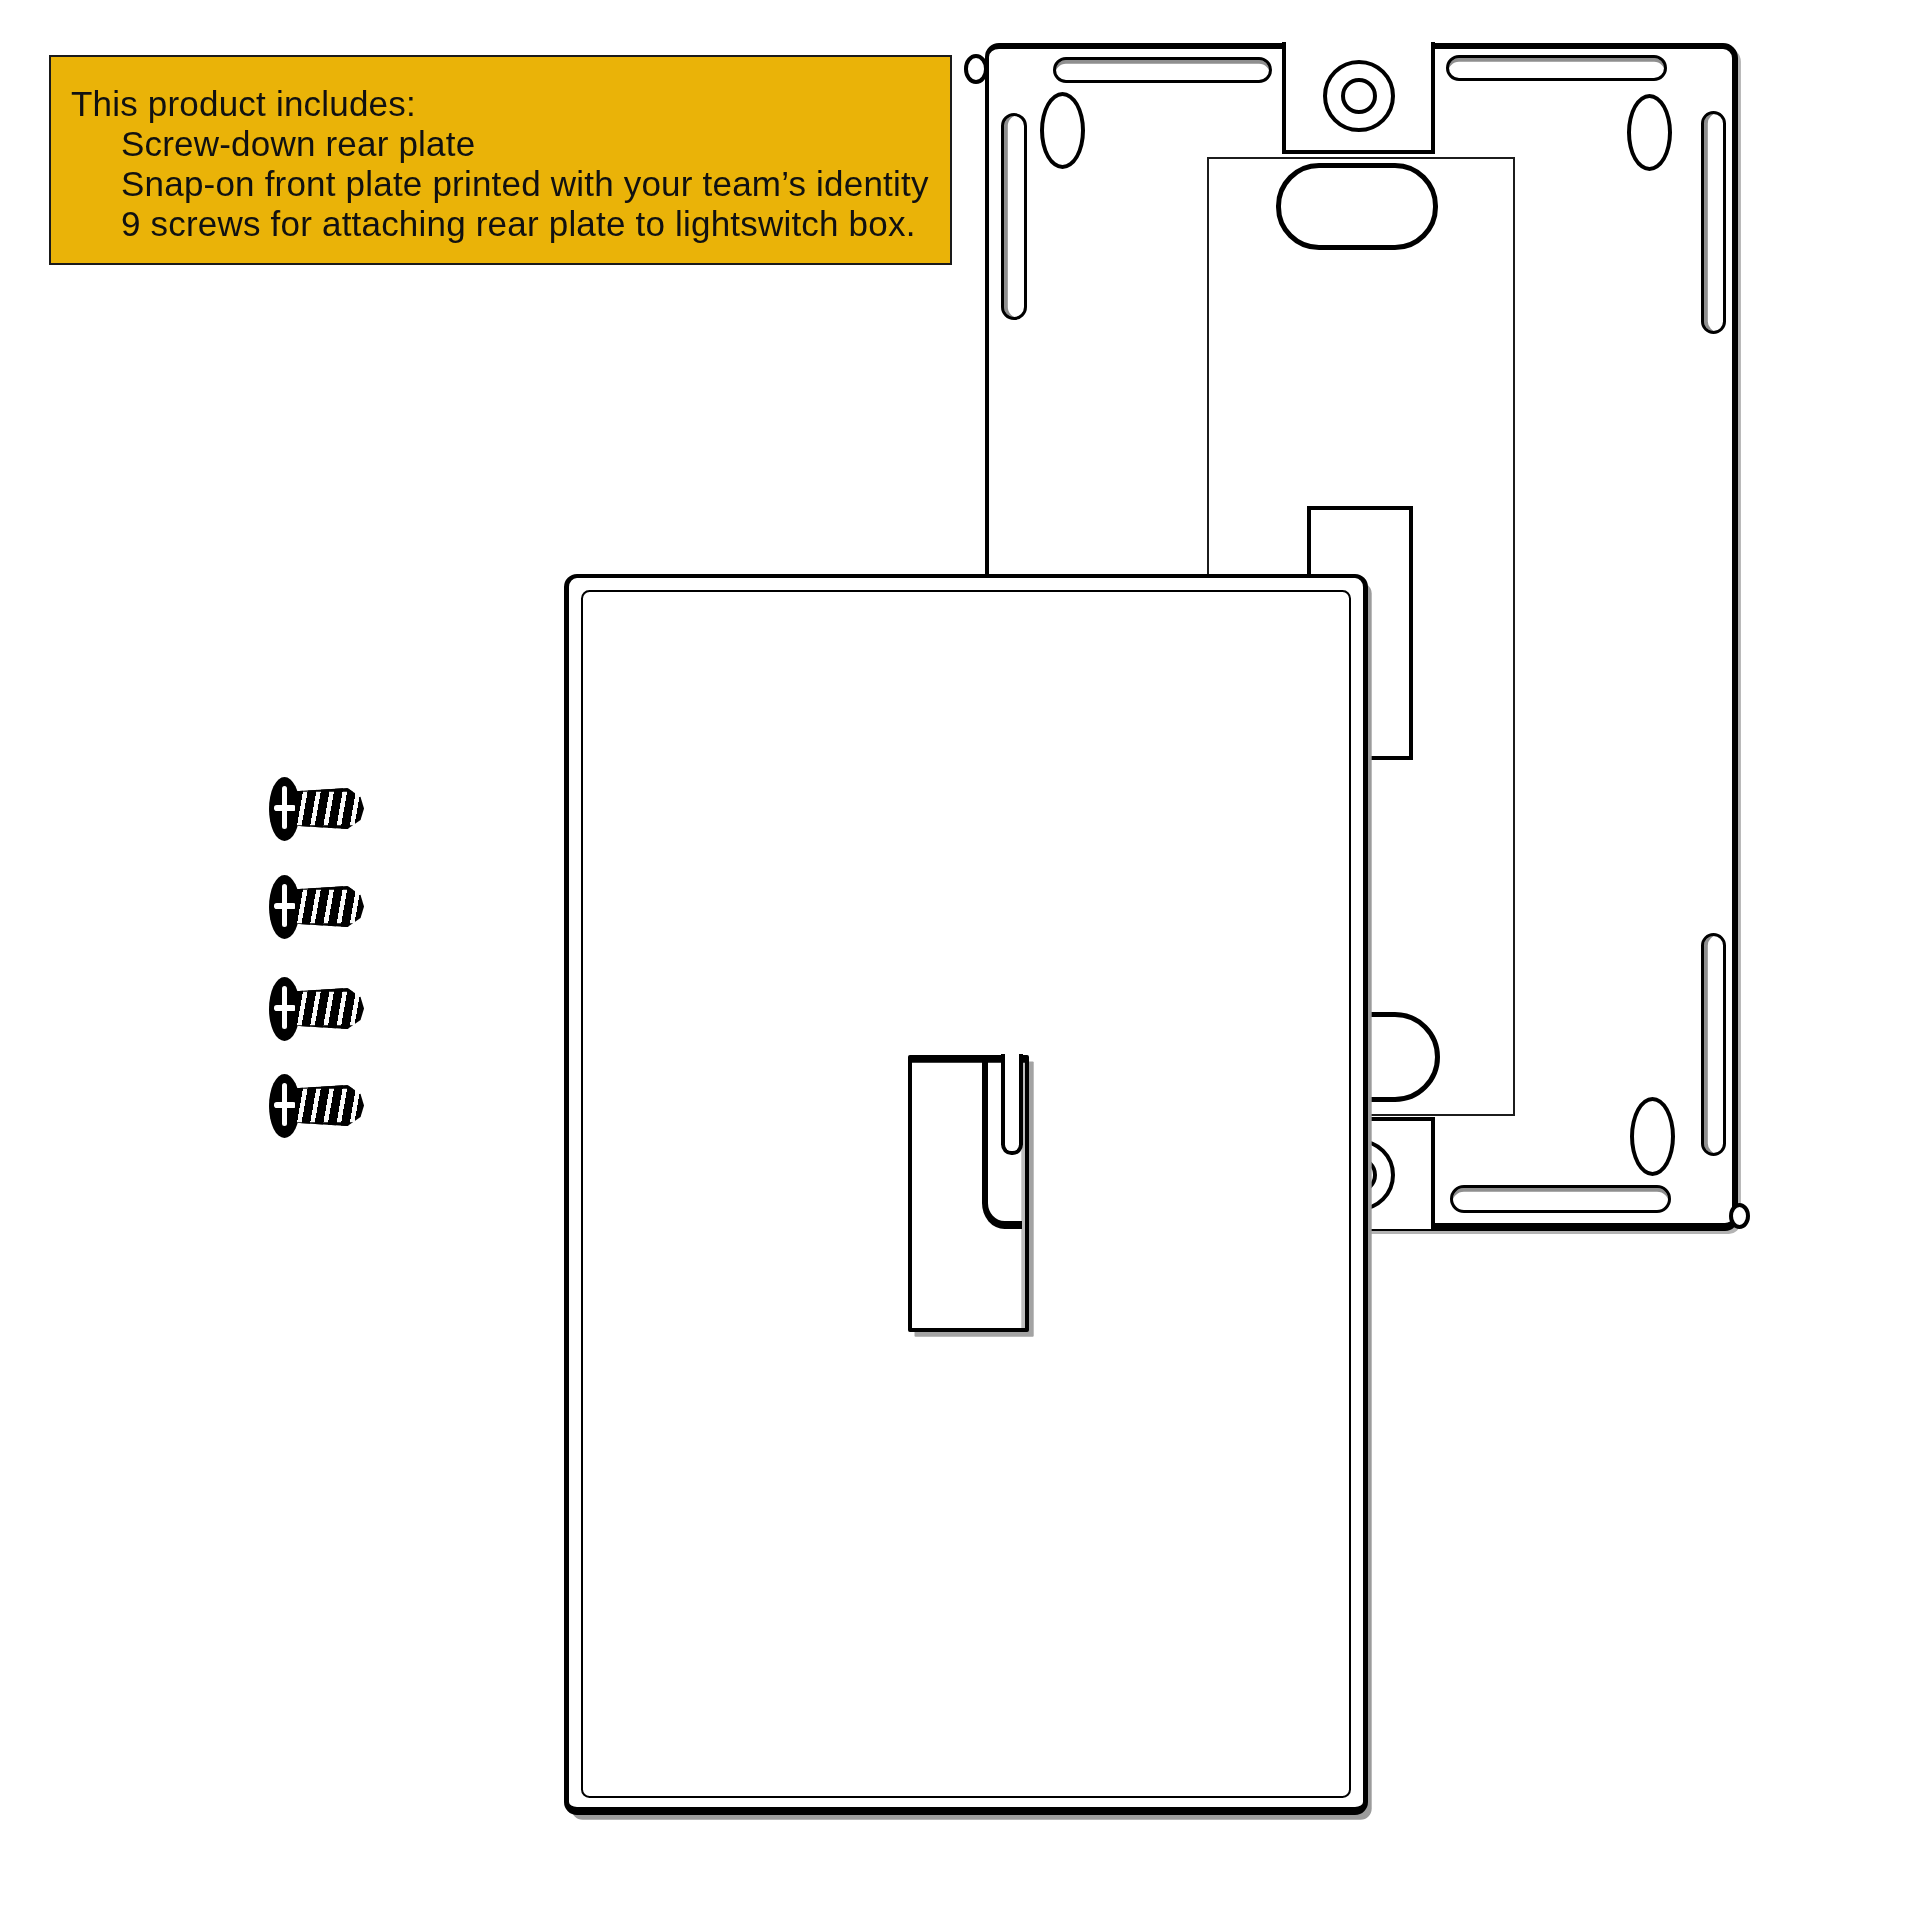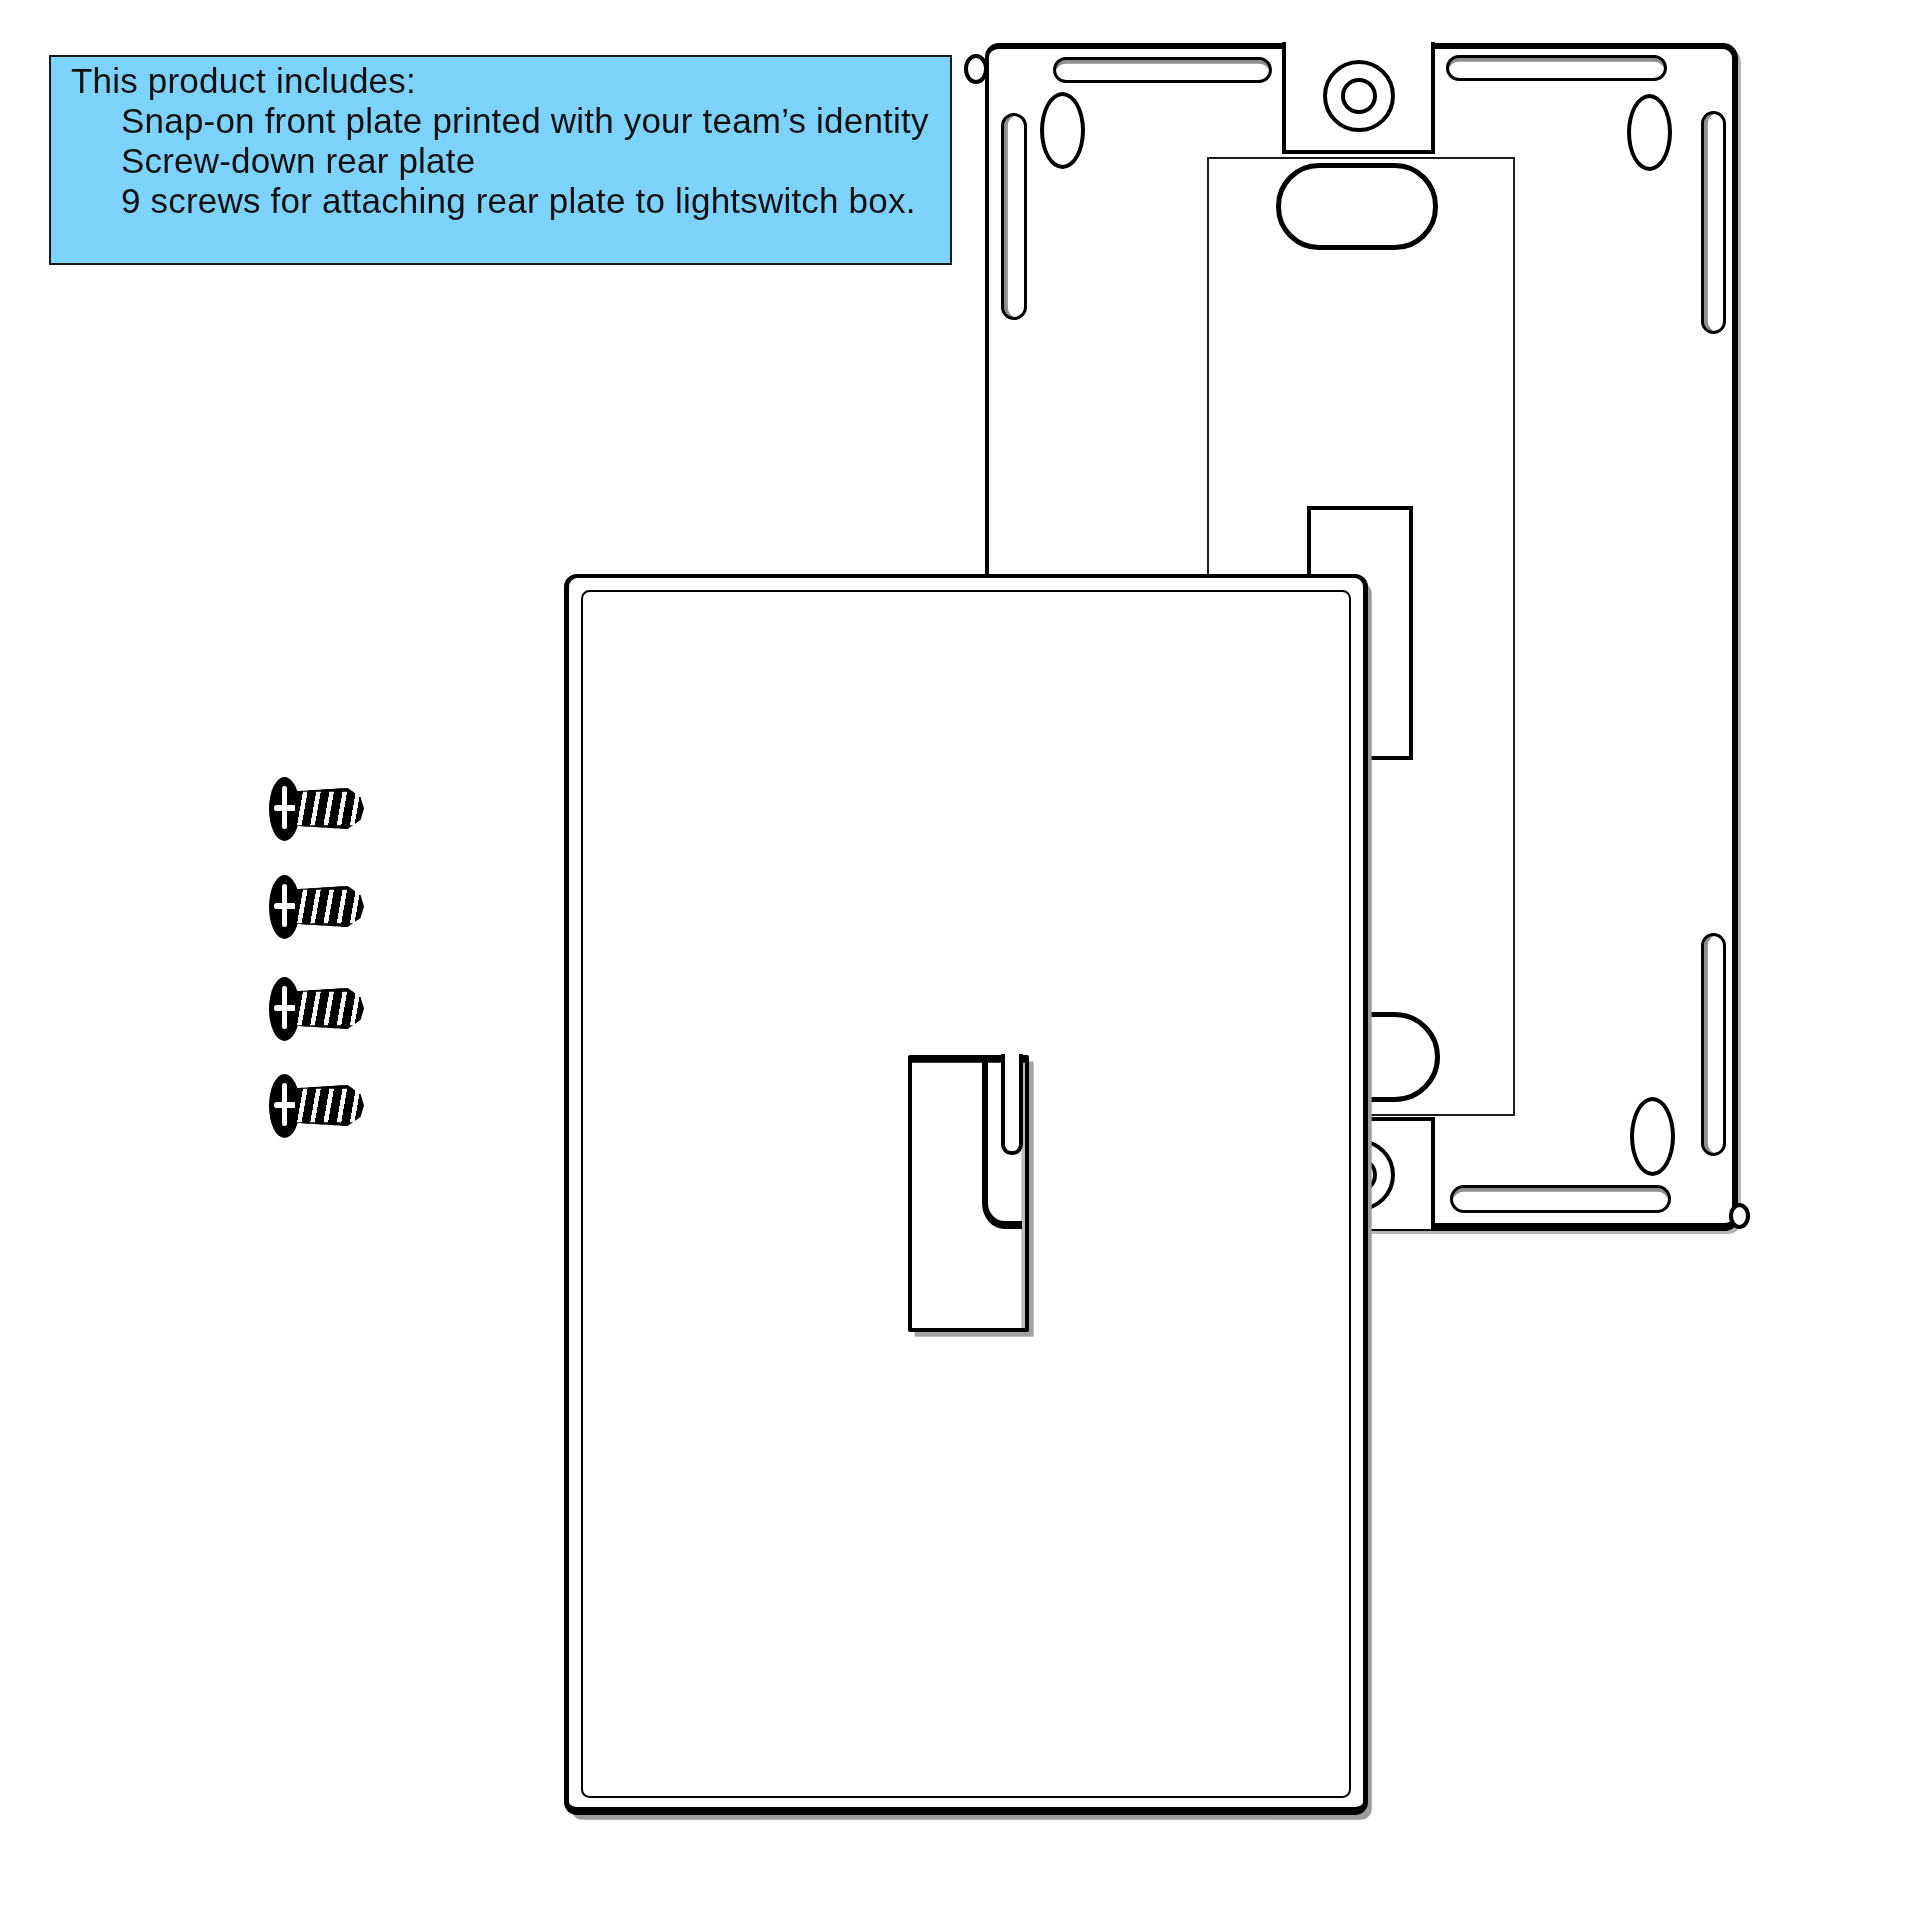--- a/index.html
+++ b/index.html
@@ -3,22 +3,22 @@
 <meta charset="utf-8">
 <style>
   html,body{margin:0;padding:0;background:#fff;}
   #canvas{
     position:relative;width:1928px;height:1928px;background:#fff;overflow:hidden;
     font-family:"Liberation Sans", sans-serif;color:#111;
   }
   
   .info-box{
     position:absolute;left:49px;top:55px;width:903px;height:210px;
-    border:2.8px solid #1a1a1a;background:#7dd3fc;box-sizing:border-box;
-    padding:4px 17px 0 20px;z-index:5;
+    border:2.8px solid #1a1a1a;background:#eab308;box-sizing:border-box;
+    padding:27px 17px 0 20px;z-index:5;
   }
   .info-box .line{font-size:35px;line-height:40px;white-space:nowrap;letter-spacing:0.2px;}
   .info-box .indent{margin-left:50px;}
   
   .rear-plate{
     position:absolute;left:985px;top:43px;width:753px;height:1188px;box-sizing:border-box;
     border:5.6px solid #000;border-width:6.6px 6.6px 8.5px 4.7px;border-radius:14px 15px 13px 7.5px;
     background:#fff;z-index:1;box-shadow:3.8px 3.8px 0 -0.9px #b3b3b3;
   }
   .rear-plate *{box-sizing:border-box;position:absolute;}
@@ -65,22 +65,22 @@
     box-shadow:inset 0 3.8px 0 #000, inset 0 -3.8px 0 #000;
   }
 </style>
 </head>
 <body>
 
 <div id="canvas">
 
   <div class="info-box">
     <div class="line">This product includes:</div>
+    <div class="line indent">Screw-down rear plate</div>
     <div class="line indent">Snap-on front plate printed with your team’s identity</div>
-    <div class="line indent">Screw-down rear plate</div>
     <div class="line indent">9 screws for attaching rear plate to lightswitch box.</div>
   </div>
 
   <div class="rear-plate">
     <div class="ear" style="left:-25.4px;top:4.7px;width:24.5px;height:30px;"></div>
     <div class="ear" style="left:740px;top:1154px;width:21px;height:26px;"></div>
 
     <div class="slot-h" style="left:64px;top:7.5px;width:219px;height:26px;"></div>
     <div class="slot-h" style="left:457px;top:5.6px;width:221px;height:26px;"></div>
     <div class="slot-h" style="left:461px;top:1136px;width:221px;height:28px;"></div>

